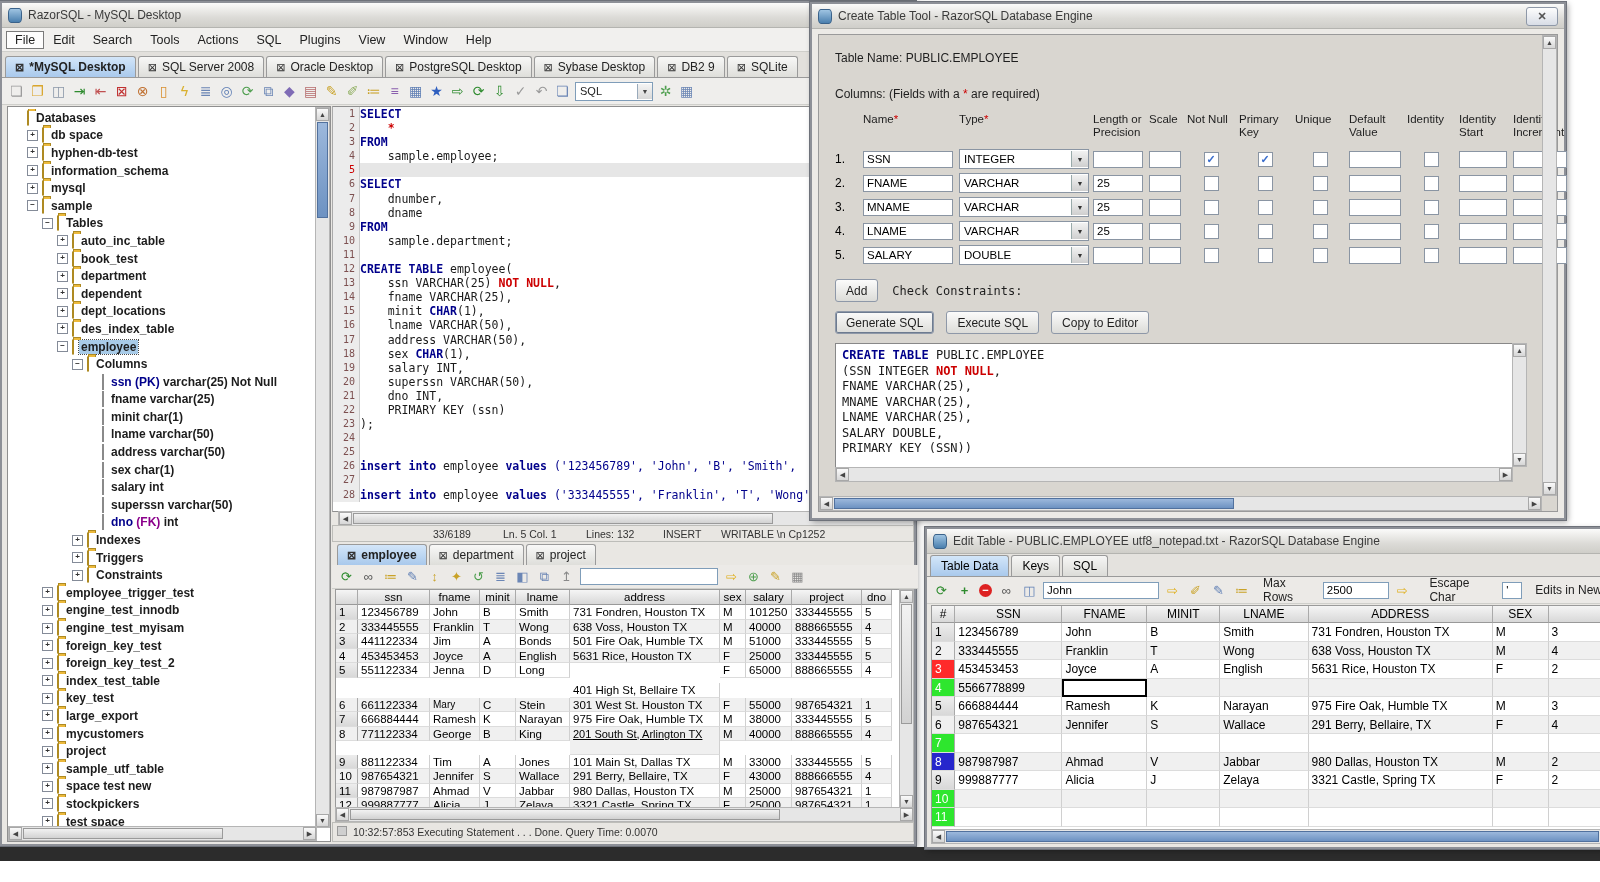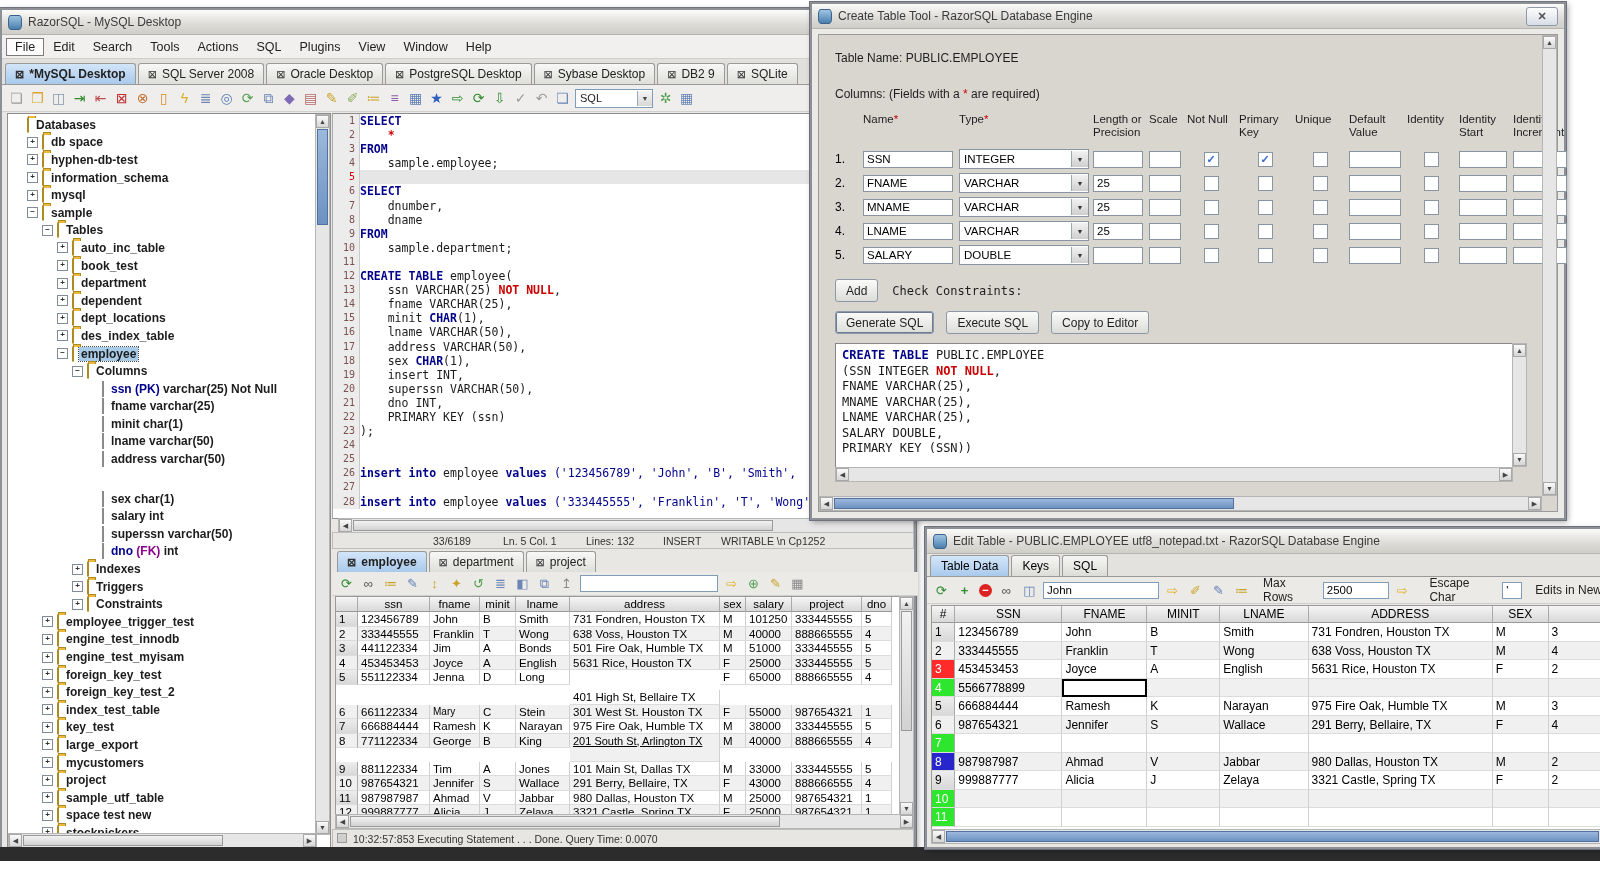--- a/index.html
+++ b/index.html
@@ -89,21 +89,21 @@
   .dtabs{display:flex;align-items:flex-end;background:#e4e2de;border-bottom:1px solid #9a9a9a;height:22px;padding-left:3px;}
   .dtab{border:1px solid #9a9a9a;border-bottom:none;border-radius:3px 3px 0 0;background:linear-gradient(#f6f6f5,#dcdcd8);
     padding:3px 10px;font-size:12px;margin-right:2px;}
   .dtab.sel{background:linear-gradient(#d3e6f9,#a9c9ec);}
   .circle-red{width:13px;height:13px;border-radius:50%;background:#d22;color:#fff;font-size:11px;line-height:13px;text-align:center;font-weight:bold;}
   .darkstrip{position:absolute;left:0;top:847px;width:1600px;height:14px;background:#2c2c2c;}
 </style>
 </head>
 <body>
 
-<div class="win" id="main-win" style="left:0;top:8px;width:912px;height:841px;">
+<div class="win" id="main-win" style="left:0;top:1px;width:912px;height:841px;">
   <div class="titlebar">
     <span class="appicon"></span>
     <span>RazorSQL - MySQL Desktop</span>
   </div>
   <div class="menubar" id="menubar">
       <div class="menu-item focused">File</div>
       <div class="menu-item">Edit</div>
       <div class="menu-item">Search</div>
       <div class="menu-item">Tools</div>
       <div class="menu-item">Actions</div>
@@ -278,21 +278,21 @@
         <div class="trow" style="padding-left: 77px;">
           <span class="exp none"></span>
           <span class="tico"><span class="leaf"></span></span>
           <span class="tlabel"><span>lname varchar(50)</span></span>
         </div>
         <div class="trow" style="padding-left: 77px;">
           <span class="exp none"></span>
           <span class="tico"><span class="leaf"></span></span>
           <span class="tlabel"><span>address varchar(50)</span></span>
         </div>
-        <div class="trow" style="padding-left: 77px; margin-top: 22px;">
+        <div class="trow" style="padding-left: 77px;">
           <span class="exp none"></span>
           <span class="tico"><span class="leaf"></span></span>
           <span class="tlabel"><span>sex char(1)</span></span>
         </div>
         <div class="trow" style="padding-left: 77px;">
           <span class="exp none"></span>
           <span class="tico"><span class="leaf"></span></span>
           <span class="tlabel"><span>salary int</span></span>
         </div>
         <div class="trow" style="padding-left: 77px;">
@@ -416,21 +416,21 @@
         <div class="ed-line"><span class="ln">9</span><span class="code"><span class="tok-kw">FROM</span></span></div>
         <div class="ed-line"><span class="ln">10</span><span class="code"><span class="tok-plain">    sample.department;</span></span></div>
         <div class="ed-line"><span class="ln">11</span><span class="code"></span></div>
         <div class="ed-line"><span class="ln">12</span><span class="code"><span class="tok-kw">CREATE TABLE</span><span class="tok-plain"> employee(</span></span></div>
         <div class="ed-line"><span class="ln">13</span><span class="code"><span class="tok-plain">    ssn VARCHAR(25) </span><span class="tok-red">NOT NULL</span><span class="tok-plain">,</span></span></div>
         <div class="ed-line"><span class="ln">14</span><span class="code"><span class="tok-plain">    fname VARCHAR(25),</span></span></div>
         <div class="ed-line"><span class="ln">15</span><span class="code"><span class="tok-plain">    minit </span><span class="tok-kw">CHAR</span><span class="tok-plain">(1),</span></span></div>
         <div class="ed-line"><span class="ln">16</span><span class="code"><span class="tok-plain">    lname VARCHAR(50),</span></span></div>
         <div class="ed-line"><span class="ln">17</span><span class="code"><span class="tok-plain">    address VARCHAR(50),</span></span></div>
         <div class="ed-line"><span class="ln">18</span><span class="code"><span class="tok-plain">    sex </span><span class="tok-kw">CHAR</span><span class="tok-plain">(1),</span></span></div>
-        <div class="ed-line"><span class="ln">19</span><span class="code"><span class="tok-plain">    insert INT,</span></span></div>
+        <div class="ed-line"><span class="ln">19</span><span class="code"><span class="tok-plain">    salary INT,</span></span></div>
         <div class="ed-line"><span class="ln">20</span><span class="code"><span class="tok-plain">    superssn VARCHAR(50),</span></span></div>
         <div class="ed-line"><span class="ln">21</span><span class="code"><span class="tok-plain">    dno INT,</span></span></div>
         <div class="ed-line"><span class="ln">22</span><span class="code"><span class="tok-plain">    PRIMARY KEY (ssn)</span></span></div>
         <div class="ed-line"><span class="ln">23</span><span class="code"><span class="tok-plain">);</span></span></div>
         <div class="ed-line"><span class="ln">24</span><span class="code"></span></div>
         <div class="ed-line"><span class="ln">25</span><span class="code"></span></div>
         <div class="ed-line"><span class="ln">26</span><span class="code"><span class="tok-kw">insert into</span><span class="tok-plain"> employee </span><span class="tok-kw">values</span><span class="tok-str"> ('123456789', 'John', 'B', 'Smith',</span></span></div>
         <div class="ed-line"><span class="ln">27</span></div>
         <div class="ed-line"><span class="ln">28</span><span class="code"><span class="tok-kw">insert into</span><span class="tok-plain"> employee </span><span class="tok-kw">values</span><span class="tok-str"> ('333445555', 'Franklin', 'T', 'Wong',</span></span></div>
       </div>

